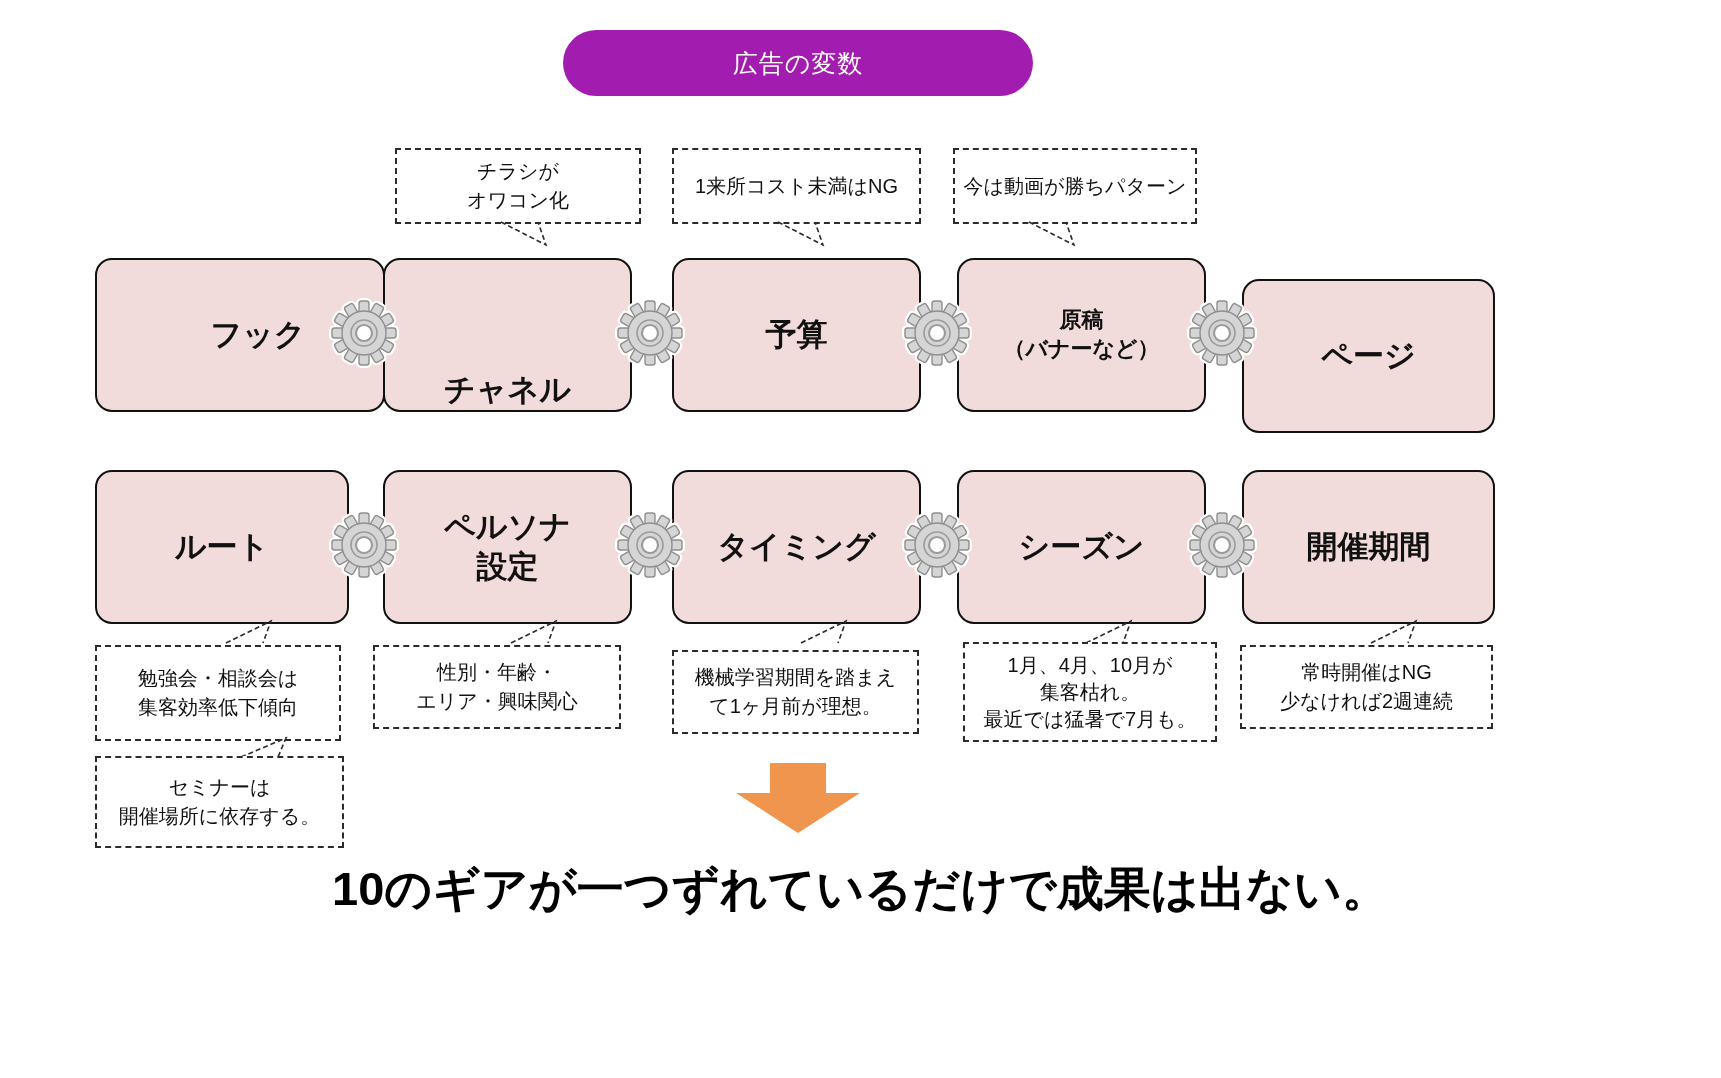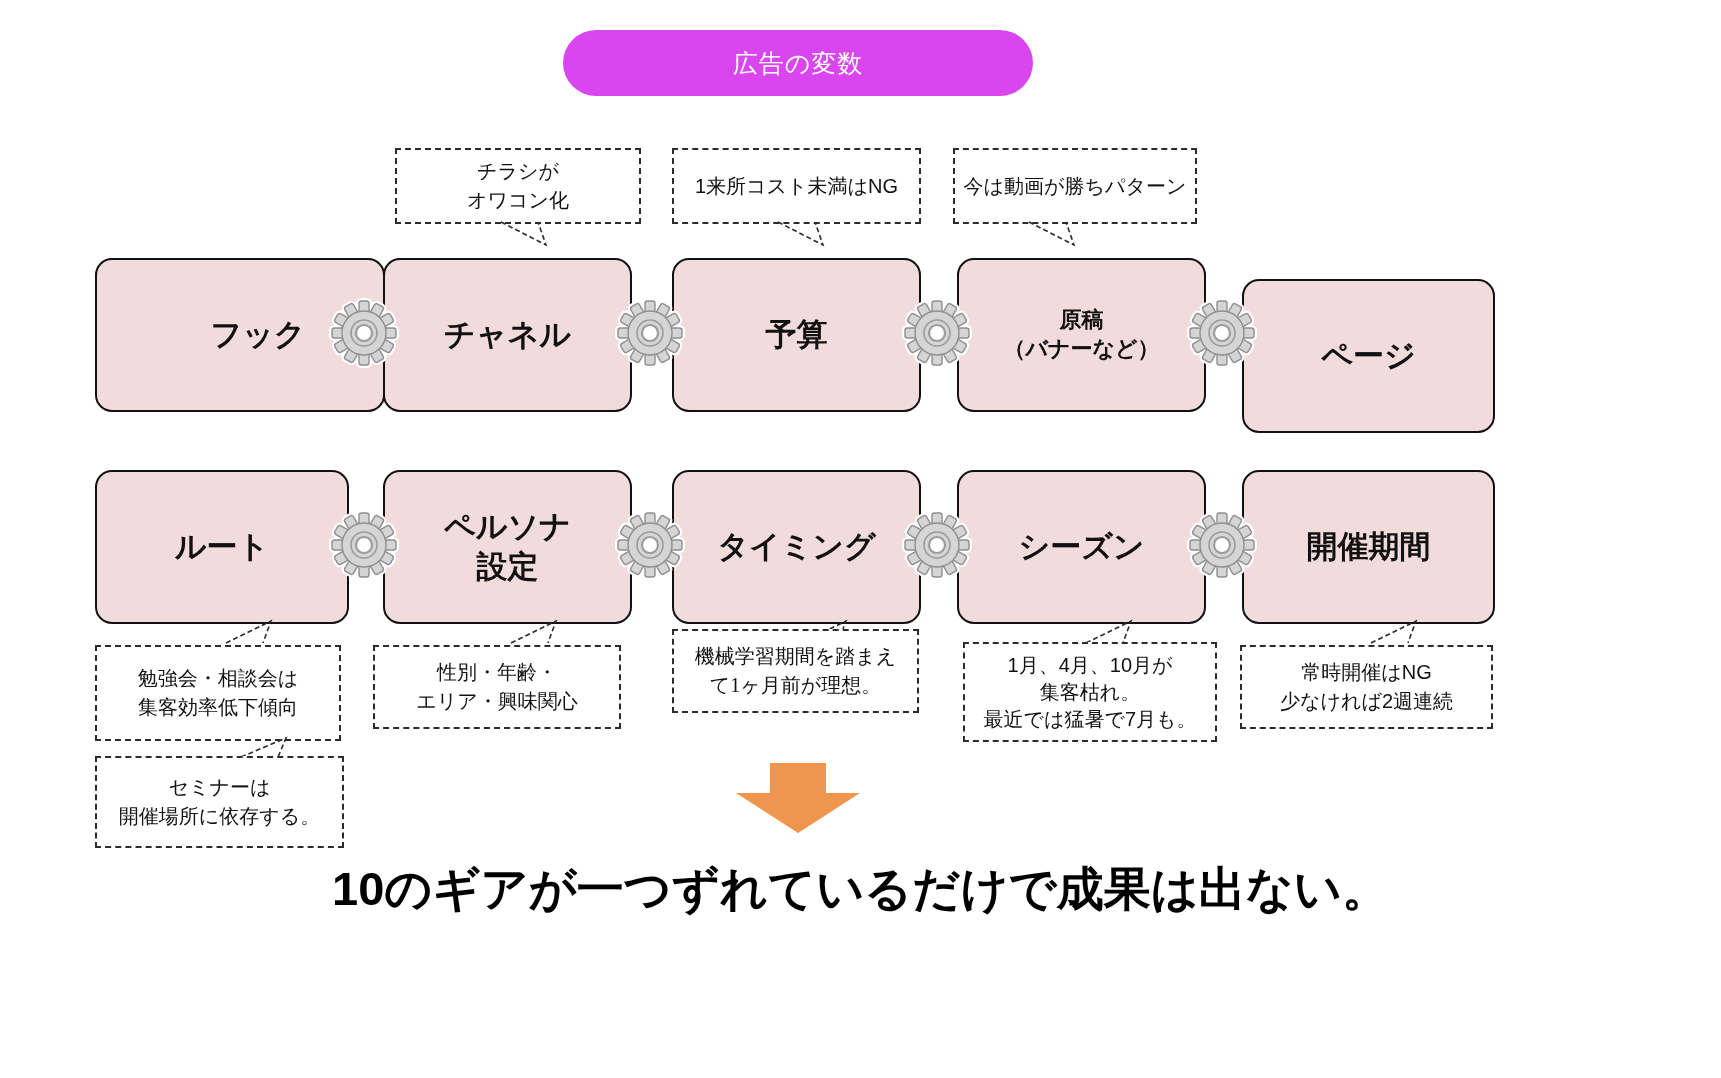--- a/index.html
+++ b/index.html
@@ -4,21 +4,21 @@
 <style>
   html,body{margin:0;padding:0;}
   body{
     width:1721px;height:1078px;position:relative;background:#ffffff;
     font-family:"Liberation Sans", sans-serif;overflow:hidden;
   }
   .abs{position:absolute;}
   
   .pill{
     left:563px;top:30px;width:470px;height:66px;border-radius:33px;
-    background:#d946ef;color:#ffffff;display:flex;align-items:center;justify-content:center;
+    background:#a21caf;color:#ffffff;display:flex;align-items:center;justify-content:center;
     font-size:25px;font-weight:500;letter-spacing:1px;
   }
   
   .callout{
     border:2px dashed #2b2b2b;background:#ffffff;
     display:flex;align-items:center;justify-content:center;text-align:center;
     font-size:20px;line-height:1.45;color:#111;white-space:pre-line;font-weight:500;
   }
   .callout.small{font-size:20px;line-height:1.35;}
   .tail-svg{position:absolute;overflow:visible;}
@@ -59,21 +59,21 @@
   <polyline points="1,1 46,24 38,1" fill="none" stroke="#2b2b2b" stroke-width="1.6" stroke-dasharray="5 3"></polyline>
   </svg>
 <svg class="tail-svg" style="left:777px;top:221px;" width="58" height="26">
   <polyline points="1,1 46,24 38,1" fill="none" stroke="#2b2b2b" stroke-width="1.6" stroke-dasharray="5 3"></polyline>
   </svg>
 <svg class="tail-svg" style="left:1028px;top:221px;" width="58" height="26">
   <polyline points="1,1 46,24 38,1" fill="none" stroke="#2b2b2b" stroke-width="1.6" stroke-dasharray="5 3"></polyline>
   </svg>
 
 <div class="abs gbox" style="left:95px;top:258px;width:250px;height:150px;padding-left:36px;"><span>フック</span></div>
-<div class="abs gbox" style="left:383px;top:258px;width:245px;height:150px;"><span>チャネル</span></div>
+<div class="abs gbox" style="left:383px;top:258px;width:245px;height:150px;align-items:flex-end;"><span>チャネル</span></div>
 <div class="abs gbox" style="left:672px;top:258px;width:245px;height:150px;"><span>予算</span></div>
 <div class="abs gbox" style="left:957px;top:258px;width:245px;height:150px;font-size:22px;"><span>原稿
 （バナーなど）</span></div>
 <div class="abs gbox" style="left:1242px;top:258px;width:249px;height:150px;margin-top:21px;"><span>ページ</span></div>
 
 <svg class="gear-svg" viewBox="-35 -35 70 70" style="left:329px;top:298px;">
     <rect x="-5" y="-32" width="10" height="13" rx="2.5" transform="rotate(0)" fill="#fff" stroke="#fff" stroke-width="6"></rect>
     <rect x="-5" y="-32" width="10" height="13" rx="2.5" transform="rotate(30)" fill="#fff" stroke="#fff" stroke-width="6"></rect>
     <rect x="-5" y="-32" width="10" height="13" rx="2.5" transform="rotate(60)" fill="#fff" stroke="#fff" stroke-width="6"></rect>
     <rect x="-5" y="-32" width="10" height="13" rx="2.5" transform="rotate(90)" fill="#fff" stroke="#fff" stroke-width="6"></rect>
@@ -338,21 +338,21 @@
   </svg>
 
 <div class="abs callout" style="left:95px;top:645px;width:242px;height:92px;justify-content:center;">
   <span class="callout-text">勉強会・相談会は
 集客効率低下傾向</span>
 </div>
 <div class="abs callout" style="left:373px;top:645px;width:244px;height:80px;">
   <span class="callout-text">性別・年齢・
 エリア・興味関心</span>
 </div>
-<div class="abs callout" style="left:672px;top:629px;width:243px;height:80px;font-family:Liberation Serif, serif;">
+<div class="abs callout" style="left:672px;top:650px;width:243px;height:80px;">
   <span class="callout-text">機械学習期間を踏まえ
 て1ヶ月前が理想。</span>
 </div>
 <div class="abs callout small" style="left:963px;top:642px;width:250px;height:96px;">
   <span class="callout-text">1月、4月、10月が
 集客枯れ。
 最近では猛暑で7月も。</span>
 </div>
 <div class="abs callout" style="left:1240px;top:645px;width:249px;height:80px;">
   <span class="callout-text">常時開催はNG

